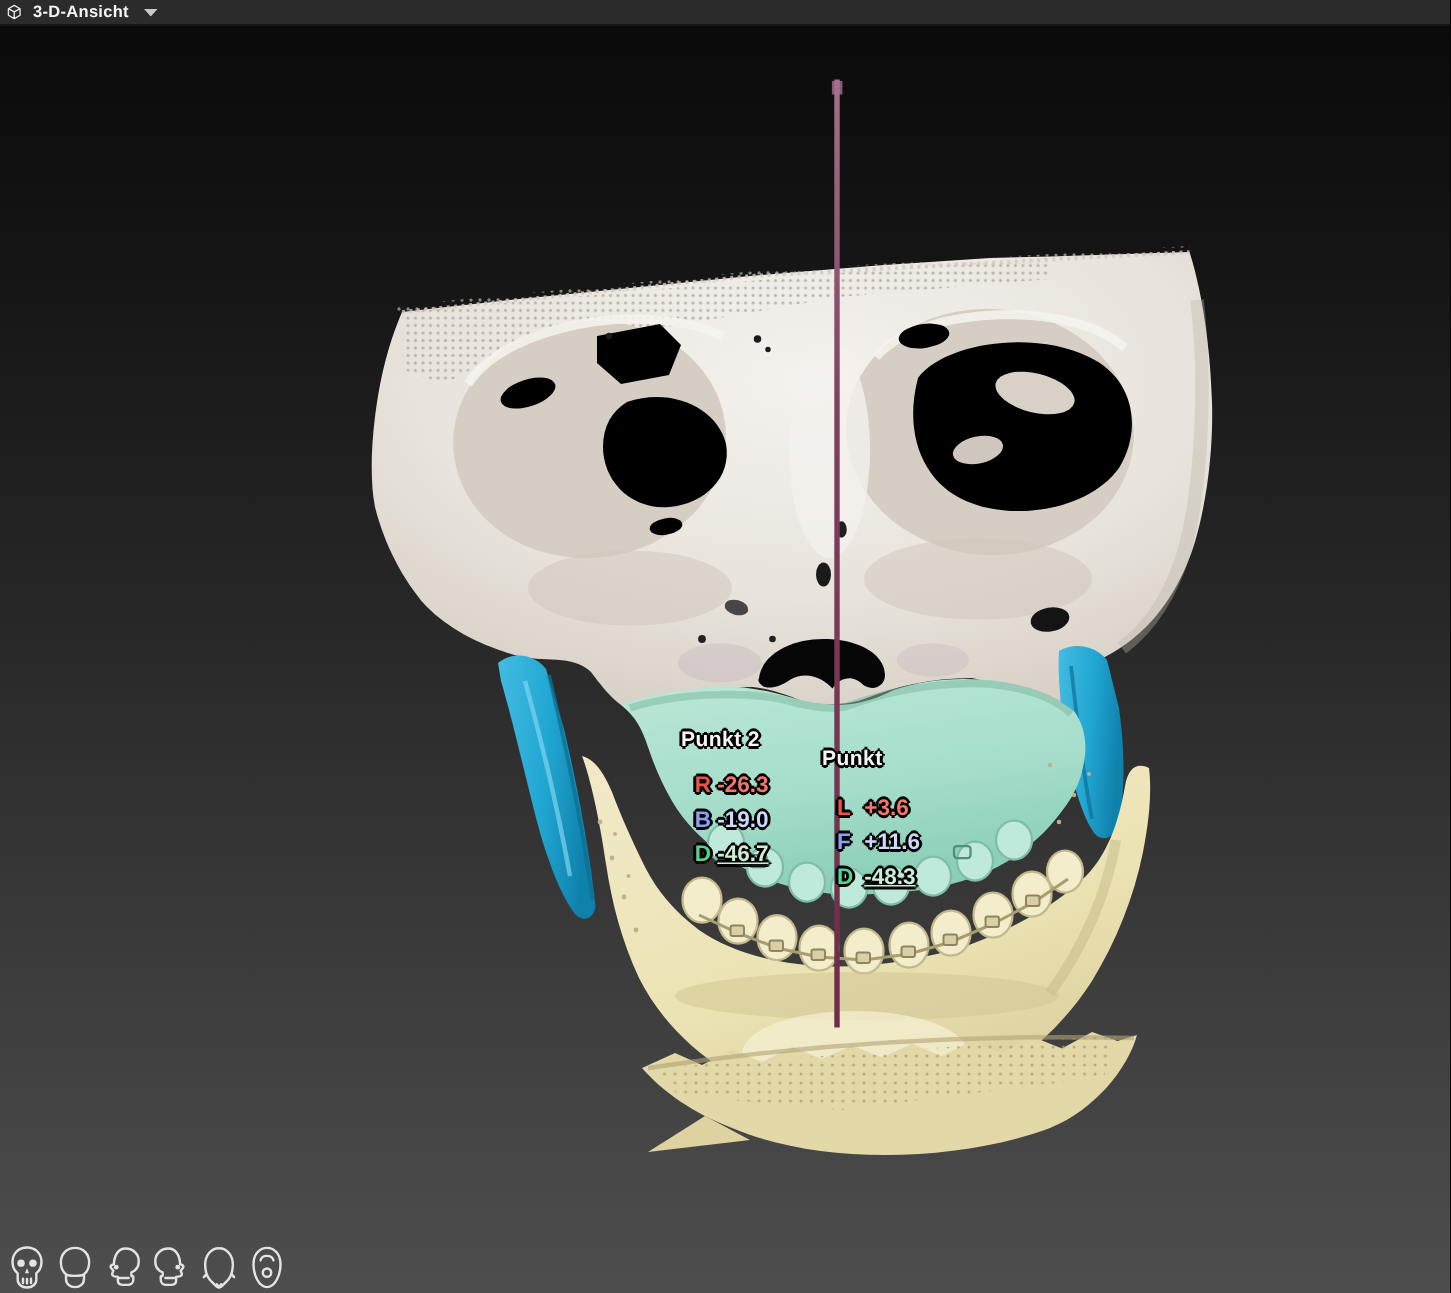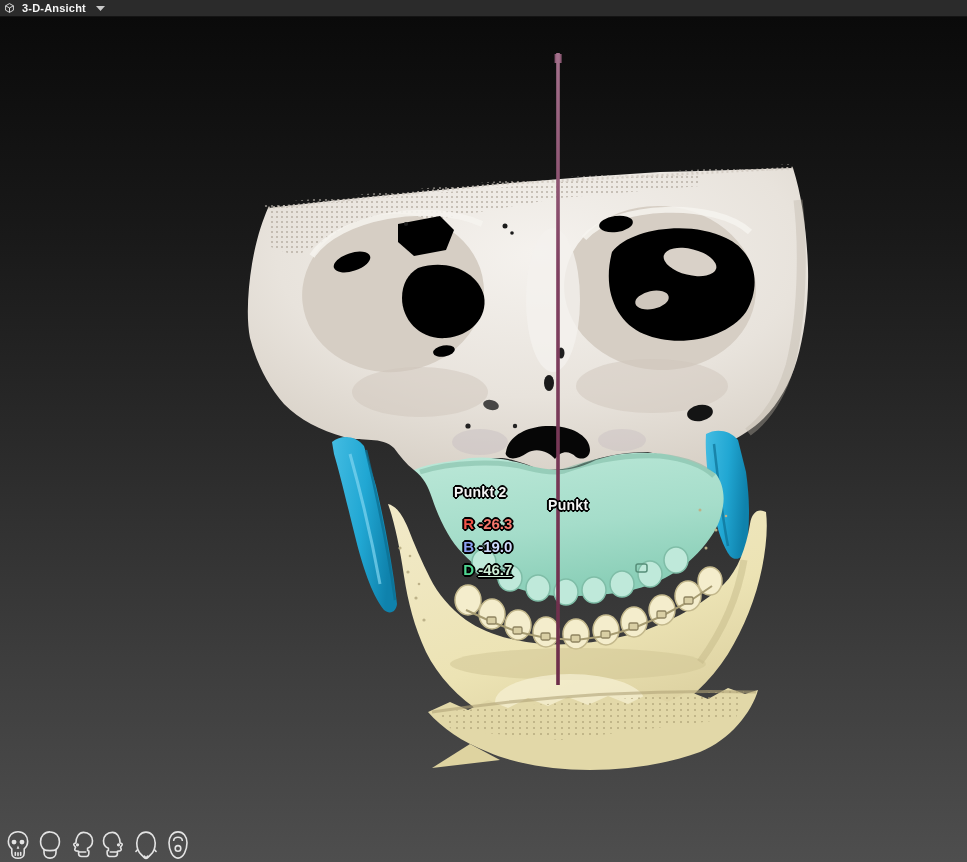--- a/index.html
+++ b/index.html
@@ -334,20 +334,34 @@
         </div>
         <div class="ann-row">
           <span class="ax ax-d">D</span>
           <span class="val val-d">-46.7</span>
         </div>
       </div>
     </div>
 
     <div class="ann ann-p1">
       <div class="ann-label">Punkt</div>
+      <div class="ann-rows">
+        <div class="ann-row">
+          <span class="ax ax-r">L</span>
+          <span class="val val-r">+3.6</span>
+        </div>
+        <div class="ann-row">
+          <span class="ax ax-b">F</span>
+          <span class="val val-b">+11.6</span>
+        </div>
+        <div class="ann-row">
+          <span class="ax ax-d">D</span>
+          <span class="val val-d">-48.3</span>
+        </div>
+      </div>
     </div>
 
     <div class="toolbar">
       <button class="viewbtn" title="skull-front-view-icon">
         <svg viewBox="0 0 24 28">
           <path d="M12 1.6 C6.4 1.6 3 5.6 3 10.6 C3 13.8 4.4 16.2 6.2 17.6 L6.2 21.4 C6.2 24.4 8.6 26.4 12 26.4 C15.4 26.4 17.8 24.4 17.8 21.4 L17.8 17.6 C19.6 16.2 21 13.8 21 10.6 C21 5.6 17.6 1.6 12 1.6 Z"></path>
           <circle class="fillp" cx="8.3" cy="11.3" r="2.3"></circle>
           <circle class="fillp" cx="15.7" cy="11.3" r="2.3"></circle>
           <path class="fillp" d="M12 14.4 L10.7 17.5 L13.3 17.5 Z"></path>
           <path d="M9.5 21 L9.5 23.6 M12 21.2 L12 23.8 M14.5 21 L14.5 23.6"></path>

